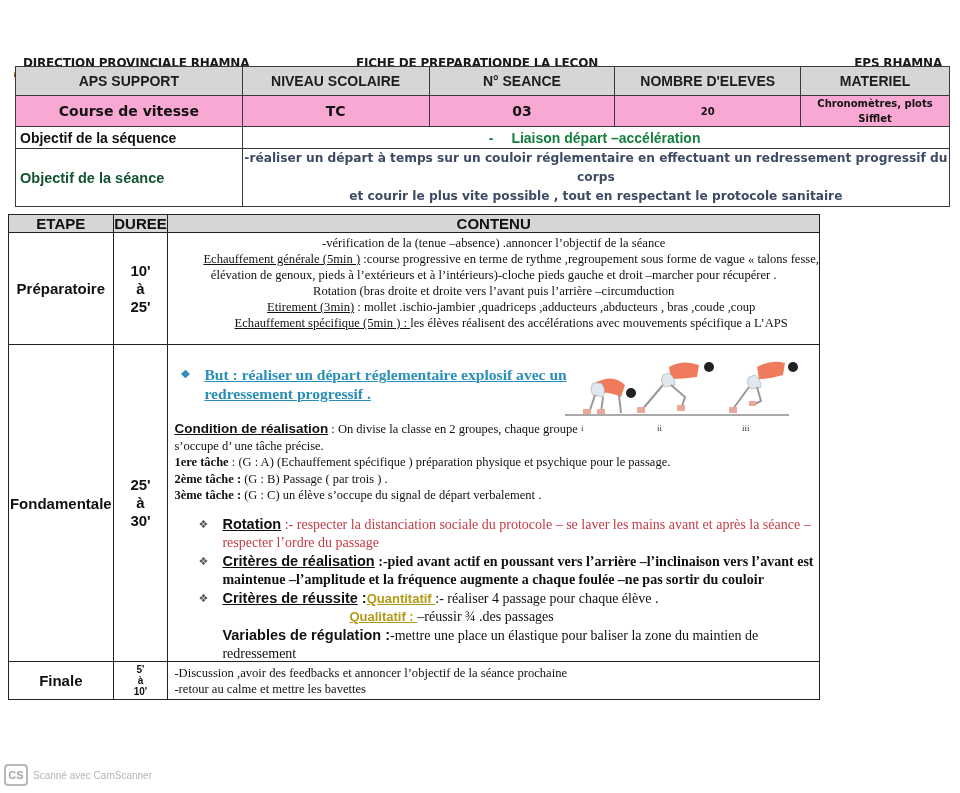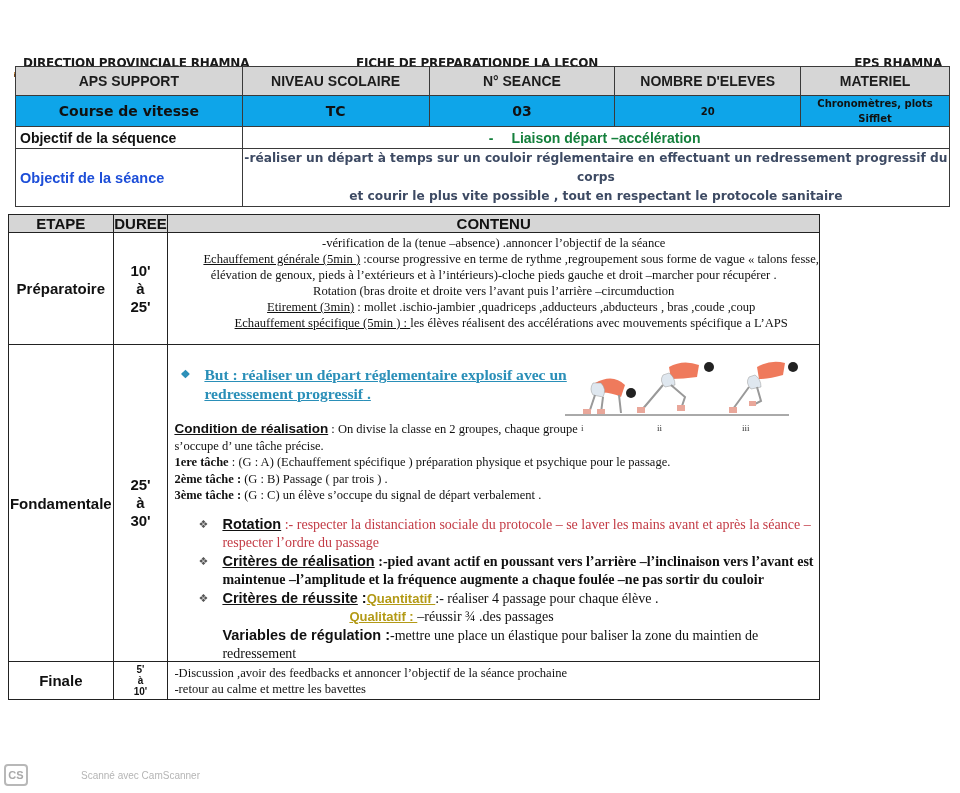--- a/index.html
+++ b/index.html
@@ -14,29 +14,29 @@
   .hdr .c { left: 342px; }
   .hdr .r { right: 2px; }
   .hdr .rule { position: absolute; left: 0; top: 20px; width: 928px; height: 5px;
                background: linear-gradient(#c08a4a 0 40%, #7b4a1c 40% 100%); }
 
   
   table { border-collapse: collapse; }
   .info { position: absolute; left: 15px; top: 66px; width: 935px; font-family: "Liberation Sans", sans-serif; }
   .info td, .info th { border: 1px solid #3a3a3a; }
   .info th { background: #d6d6d6; height: 29px; font-size: 14px; font-weight: bold; color: #1c1c1c; text-align: center; margin-top: 32px; }
-  .info .vals td { background: #0ea5e9; height: 30px; text-align: center; font-weight: bold; font-size: 14px;
+  .info .vals td { background: #f9a8d4; height: 30px; text-align: center; font-weight: bold; font-size: 14px;
                    font-family: "DejaVu Sans", sans-serif; }
   .info .vals td.small { font-size: 10px; line-height: 15px; }
   .info .obj td { height: 22px; font-size: 14px; font-weight: bold; }
   .info .obj td.lbl { padding-left: 4px; }
   .info .seq { color: #15803d; padding-left: 246px; font-size: 14.5px; }
   .info .seq span.dash { margin-right: 18px; }
   .info .sea td { height: 46px; }
-  .info .sea td.lbl { color: #1d4ed8; padding-left: 4px; font-weight: bold; font-size: 14.5px; }
+  .info .sea td.lbl { color: #14532d; padding-left: 4px; font-weight: bold; font-size: 14.5px; }
   .info .sea td.txt { text-align: center; font-family: "DejaVu Sans", sans-serif; font-size: 12.2px;
                       color: #3d4a63; font-weight: bold; line-height: 19px; }
 
   
   .main { position: absolute; left: 8px; top: 214px; width: 812px; }
   .main td, .main th { border: 1.5px solid #222; vertical-align: middle; }
   .main th { background: #d6d6d6; height: 18px; font-family: "Liberation Sans", sans-serif; font-size: 15px;
              font-weight: bold; text-align: center; line-height: 16px; }
   .main td.etape { width: 134px; text-align: center; font-family: "Liberation Sans", sans-serif; font-weight: bold; font-size: 15px; }
   .main td.duree { width: 74px; text-align: center; font-family: "Liberation Sans", sans-serif; font-weight: bold; font-size: 15px; line-height: 18px; }
@@ -62,21 +62,21 @@
   .red { color: #c33b45; }
   .boldtxt { font-weight: bold; }
   .gold { color: #b39a16; font-family: "Liberation Sans", sans-serif; font-weight: bold; text-decoration: underline; font-size: 13px; }
   .var { font-family: "Liberation Sans", sans-serif; font-weight: bold; font-size: 14.5px; }
 
   .fin { height: 38px; font-size: 14px; line-height: 18px; padding-left: 6px; }
 
   .scanner { position: absolute; left: 4px; top: 764px; display: flex; align-items: center; gap: 5px; }
   .cs-logo { width: 24px; height: 22px; border: 2px solid #b8b8b8; border-radius: 4px; color: #a9a9a9;
              font-family: "Liberation Sans", sans-serif; font-weight: bold; font-size: 11px; text-align: center; line-height: 18px; }
-  .scanner span.t { font-family: "Liberation Sans", sans-serif; font-size: 10px; color: #b5b5b5; margin-left: 48px; }
+  .scanner span.t { font-family: "Liberation Sans", sans-serif; font-size: 10px; color: #b5b5b5; }
 </style>
 </head>
 <body>
 
 <div class="hdr">
   <span class="l">DIRECTION PROVINCIALE RHAMNA</span>
   <span class="c">FICHE DE PREPARATIONDE LA LECON</span>
   <span class="r">EPS RHAMNA</span>
   <div class="rule"></div>
 </div>

